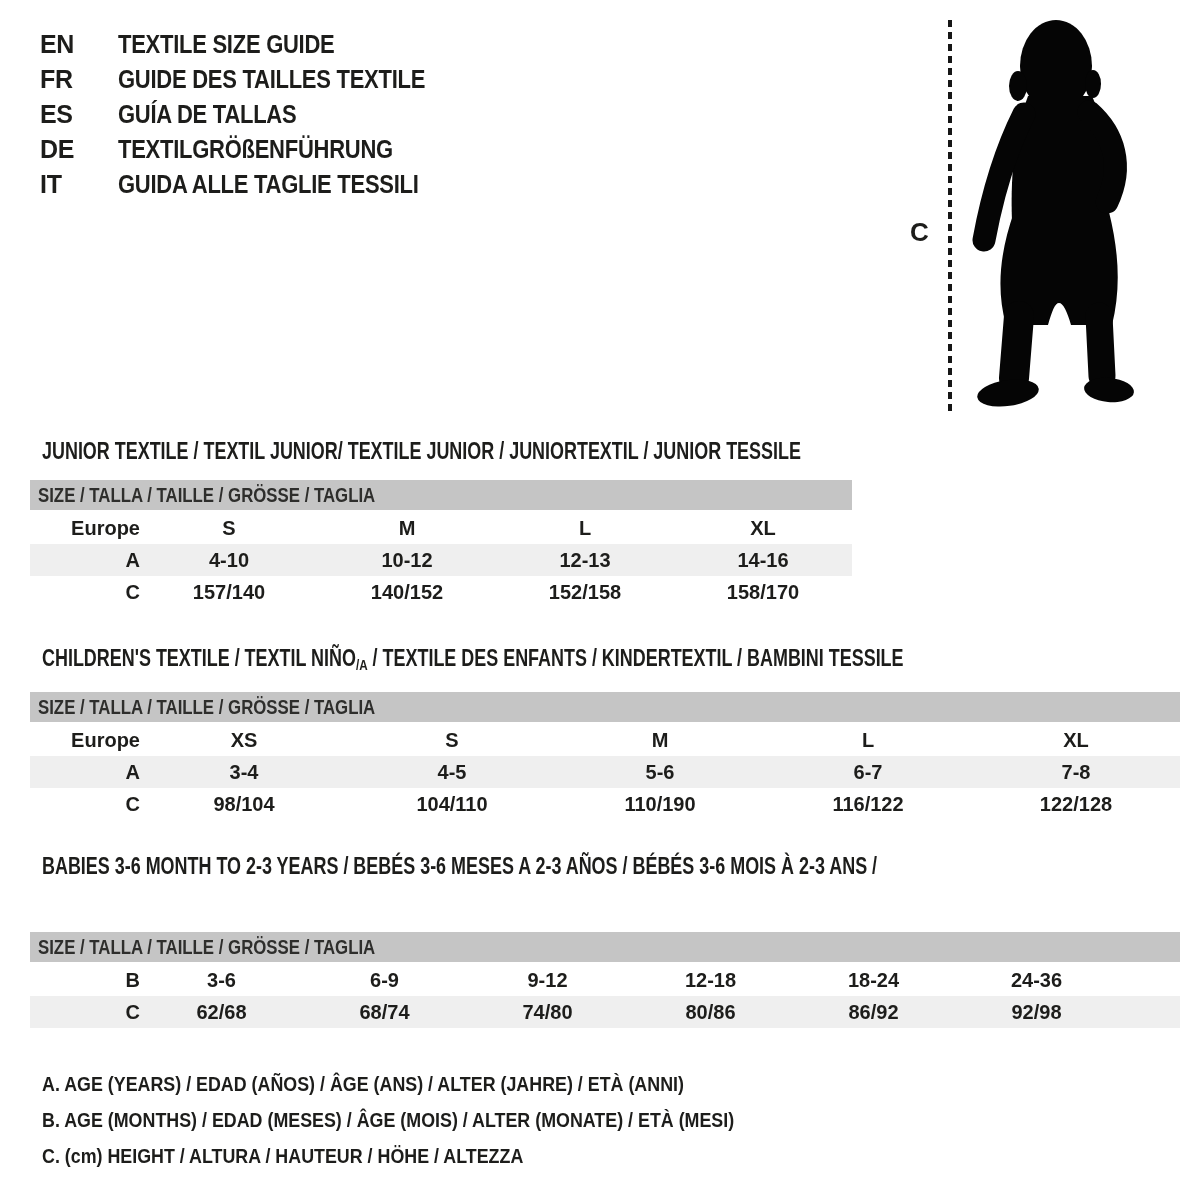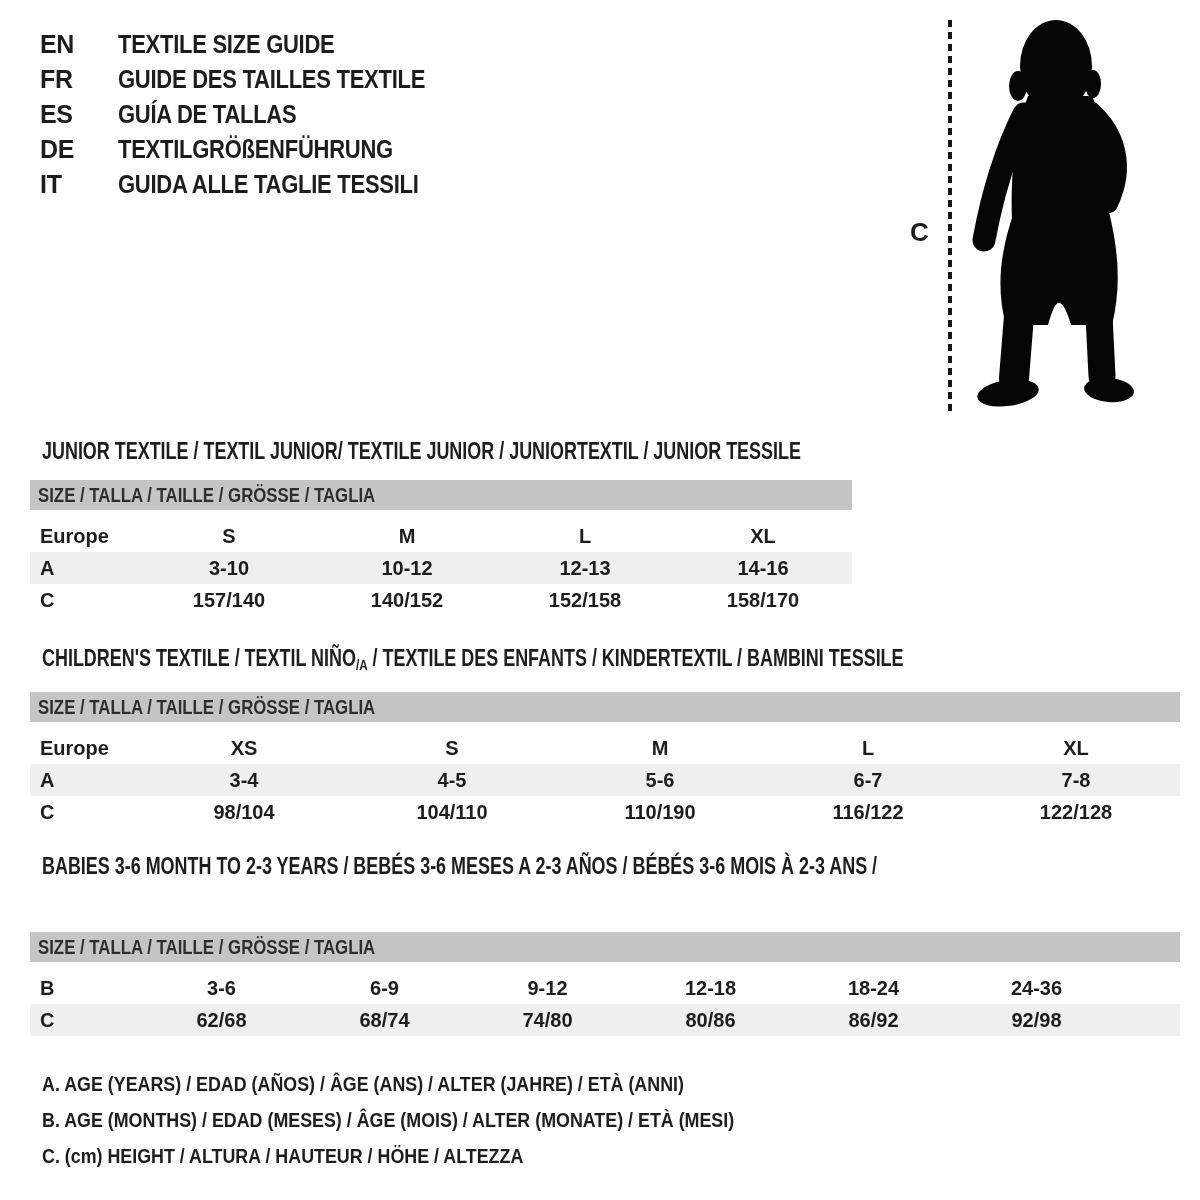--- a/index.html
+++ b/index.html
@@ -40,30 +40,30 @@
     font-size:23px; font-weight:700; line-height:35px; white-space:nowrap;
   }
   .sqt { display:inline-block; transform:scaleX(0.78); transform-origin:0 50%; white-space:nowrap; }
   .subscript { font-size:15px; vertical-align:-4px; }
 
   
   .size-table { position:absolute; font-size:20px; font-weight:700; }
   .t-bar {
     height:30px; line-height:30px;
     background:#c5c5c5; color:#2e2e2c;
-    padding-left:8px; margin-bottom:10px;
+    padding-left:8px; margin-bottom:2px;
     white-space:nowrap; overflow:hidden;
   }
   .sqb { display:inline-block; transform:scaleX(0.8); transform-origin:0 50%; font-size:21px; }
   .t-row { display:grid; height:32px; line-height:32px; }
   .g4 .t-row { grid-template-columns:110px repeat(4,1fr); }
   .g5 .t-row { grid-template-columns:110px repeat(5,1fr); }
   .g6 .t-row { grid-template-columns:110px repeat(6,163px); }
   .t-cell { text-align:center; overflow:hidden; }
-  .t-cell.lbl { text-align:left; padding-left:10px; }
+  .t-cell.lbl { text-align:right; padding-left:10px; }
   .t-row.alt { background:#efefef; }
 
   
   .notes {
     position:absolute; left:42px; top:1066px;
     font-size:21px; font-weight:700; line-height:36px; white-space:nowrap;
   }
   .sqn { display:inline-block; transform:scaleX(0.85); transform-origin:0 50%; }
 </style>
 </head>
@@ -132,21 +132,21 @@
   </div>
   <div class="t-row">
     <div class="t-cell lbl">Europe</div>
     <div class="t-cell">S</div>
     <div class="t-cell">M</div>
     <div class="t-cell">L</div>
     <div class="t-cell">XL</div>
   </div>
   <div class="t-row alt">
     <div class="t-cell lbl">A</div>
-    <div class="t-cell">3-10</div>
+    <div class="t-cell">4-10</div>
     <div class="t-cell">10-12</div>
     <div class="t-cell">12-13</div>
     <div class="t-cell">14-16</div>
   </div>
   <div class="t-row">
     <div class="t-cell lbl">C</div>
     <div class="t-cell">157/140</div>
     <div class="t-cell">140/152</div>
     <div class="t-cell">152/158</div>
     <div class="t-cell">158/170</div>

